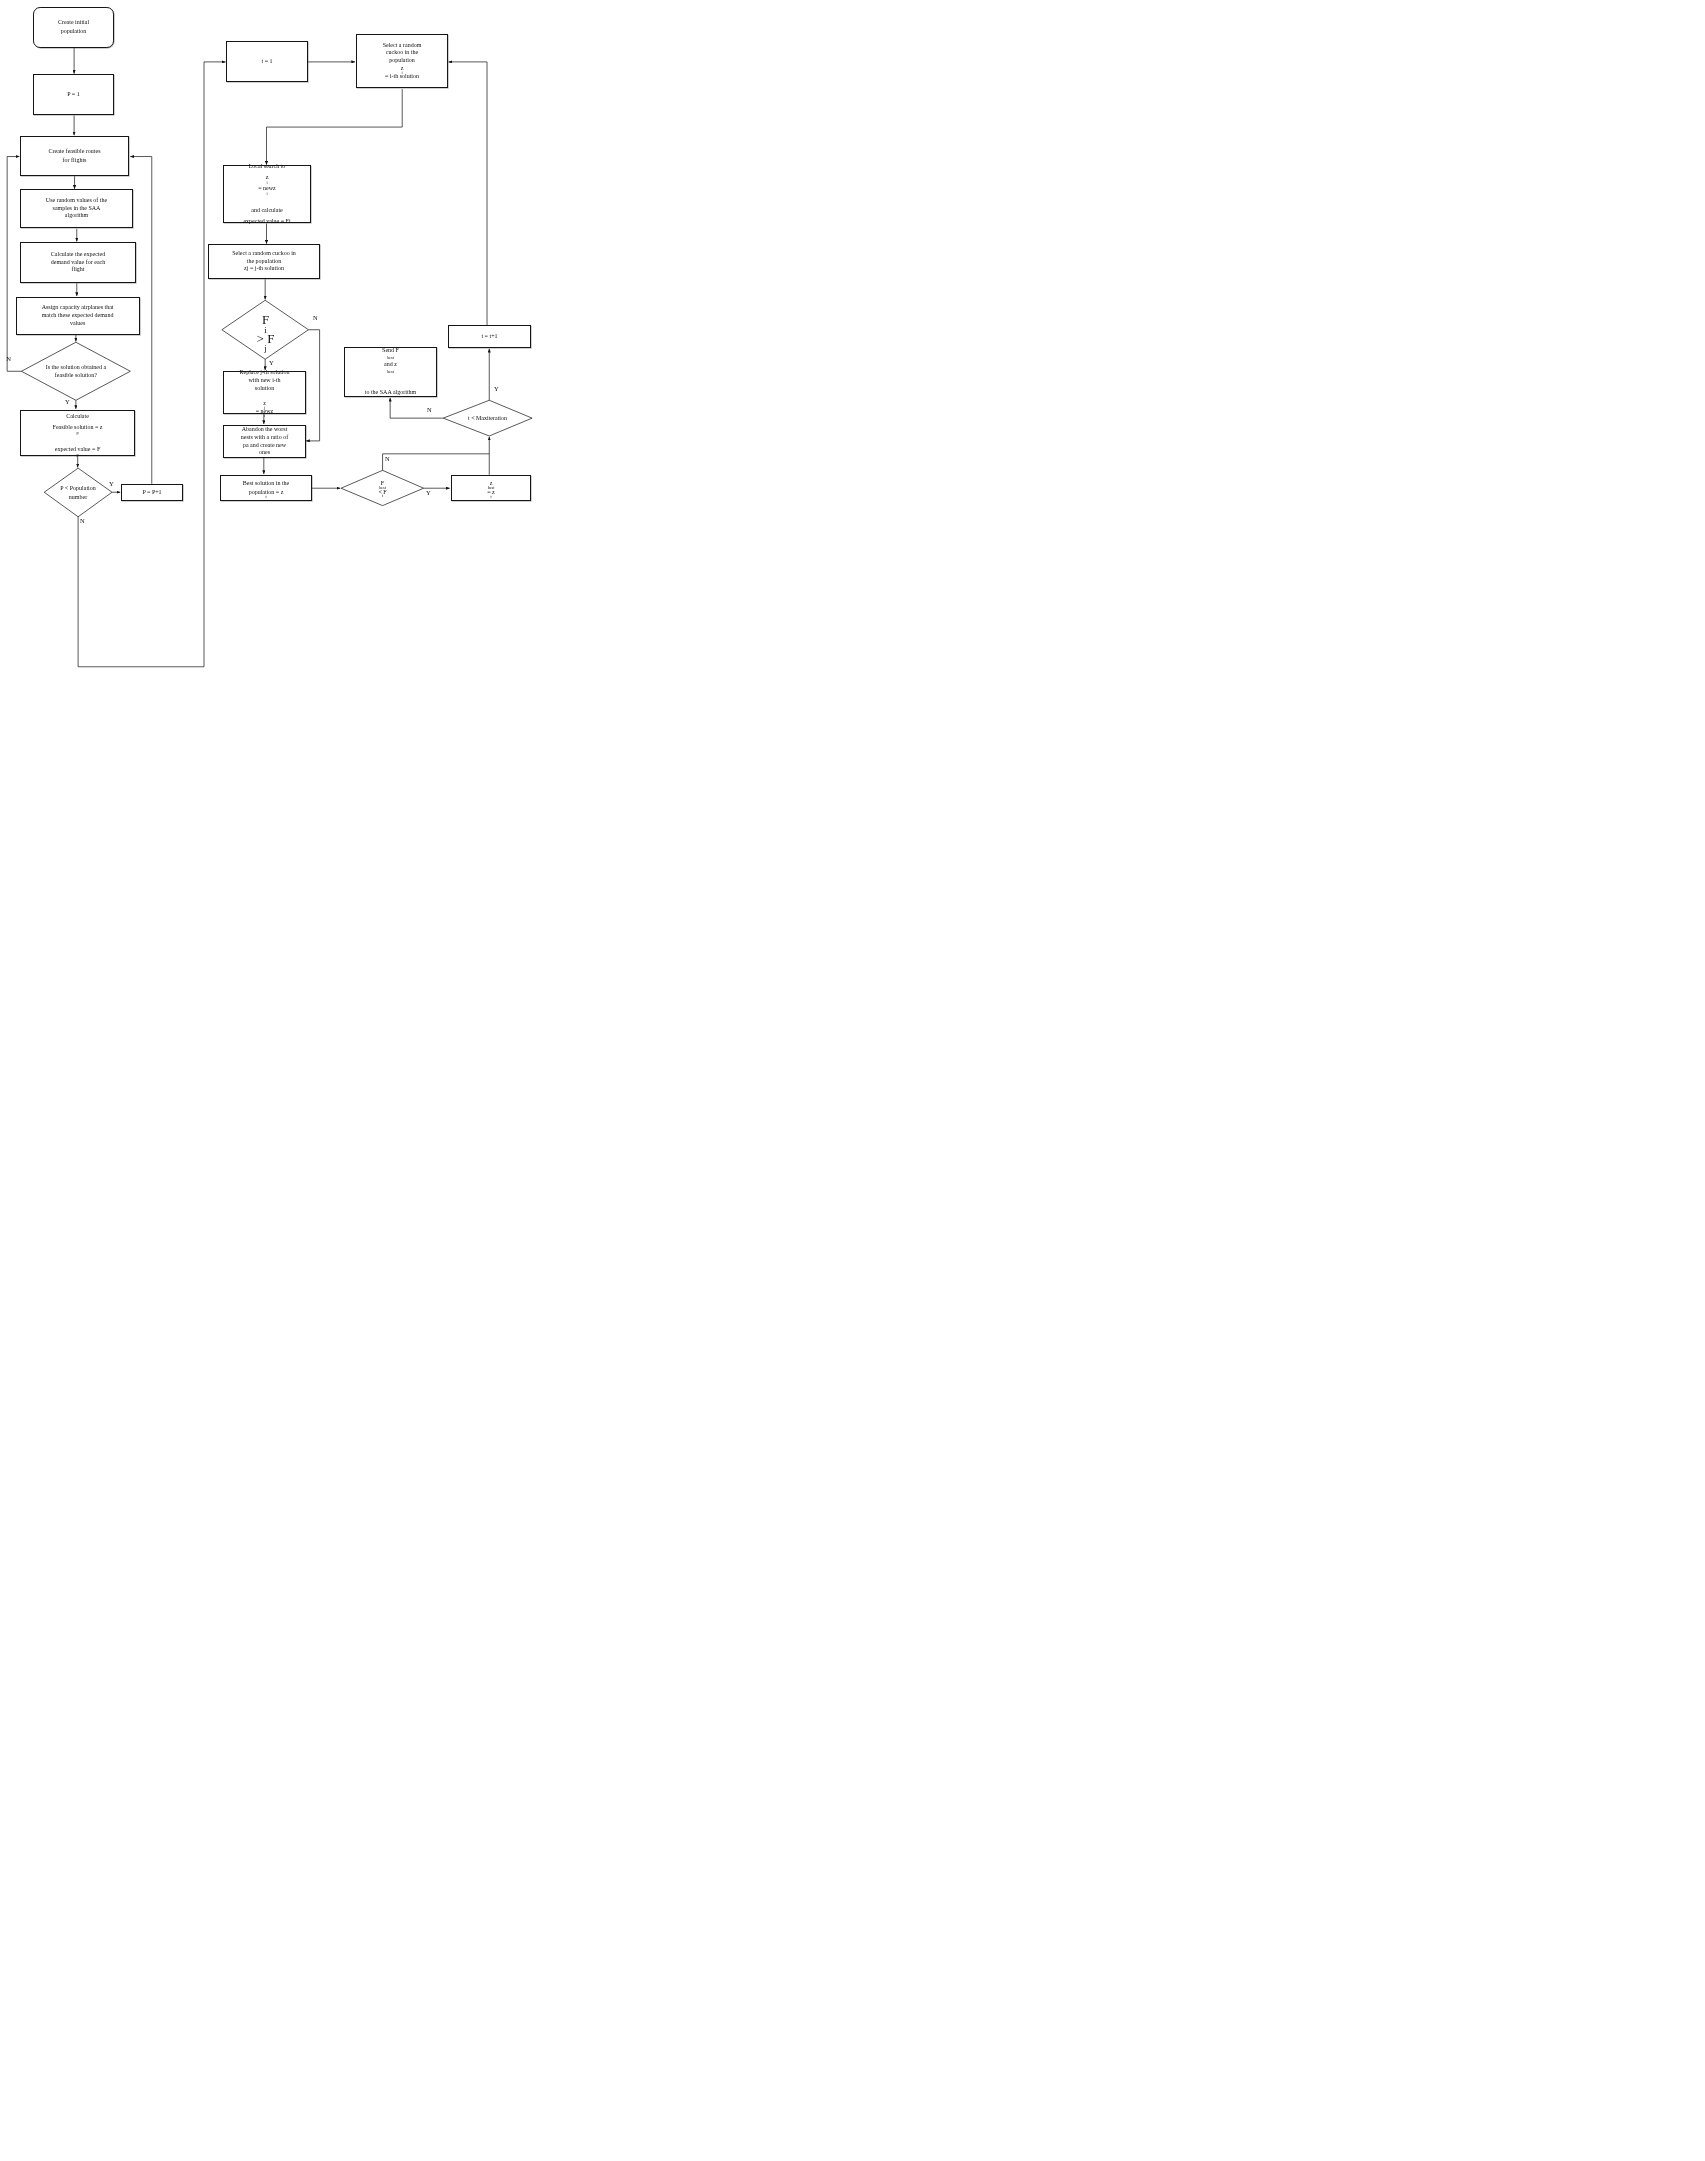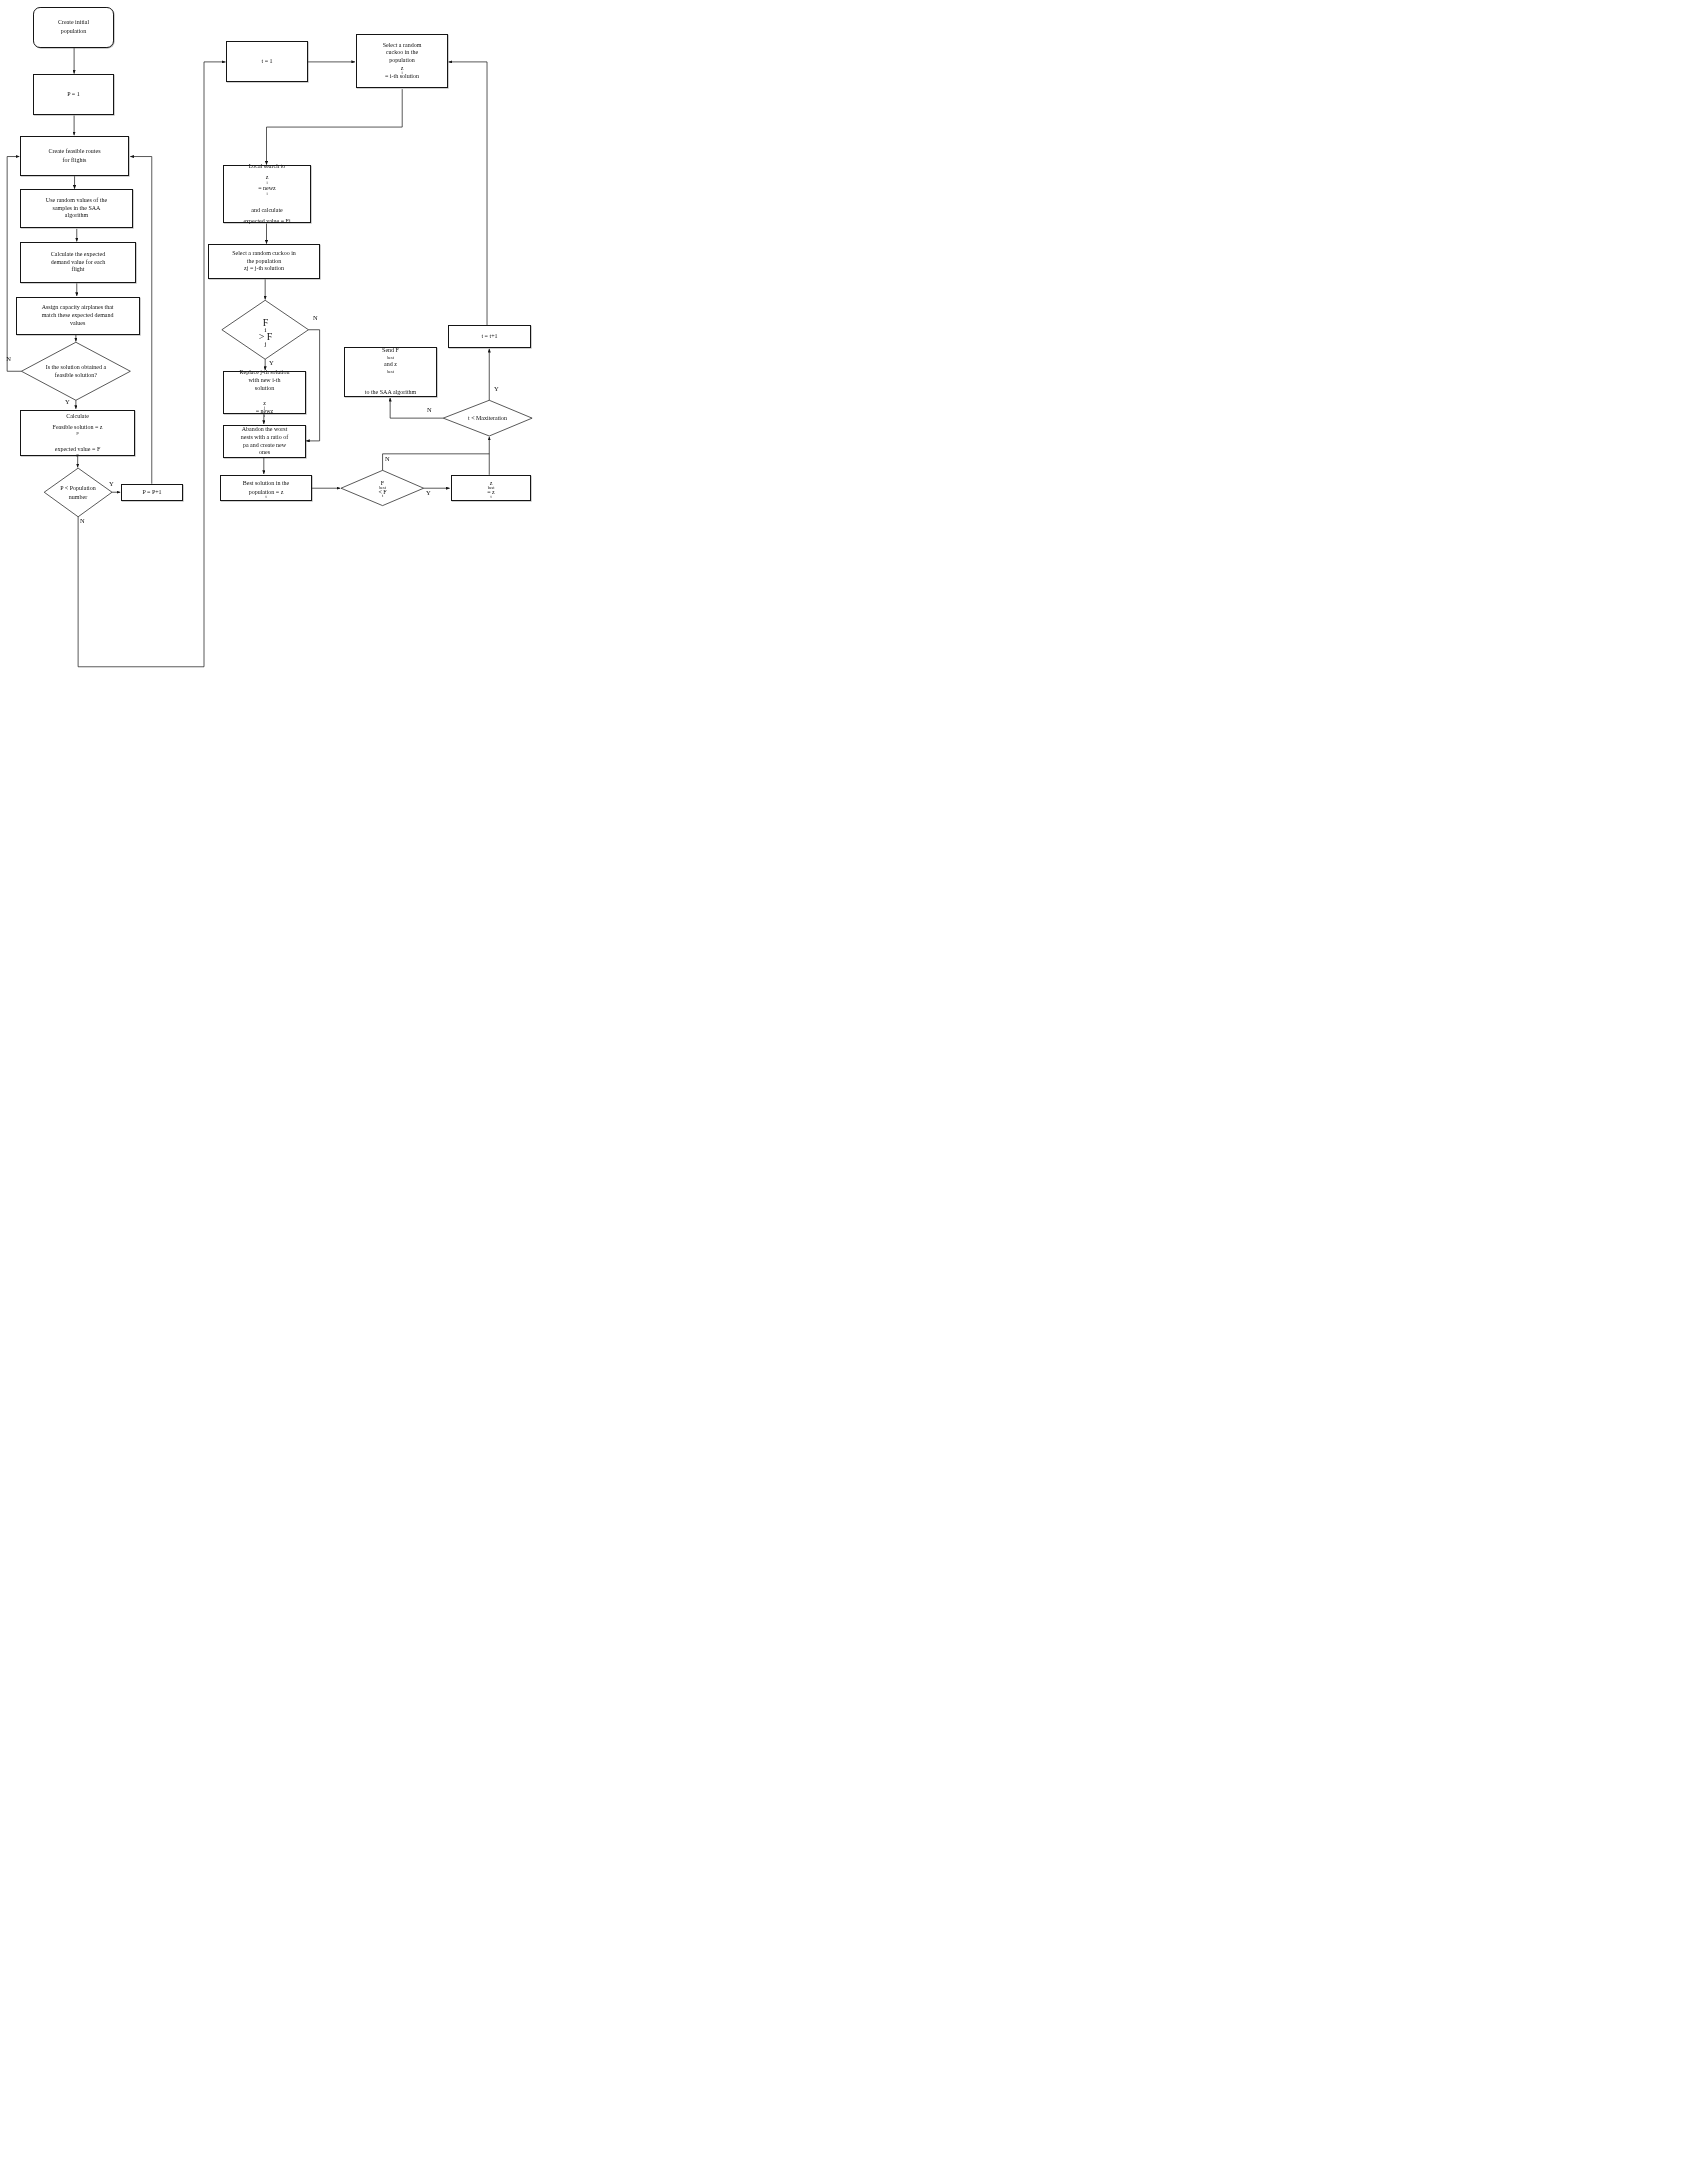--- a/index.html
+++ b/index.html
@@ -28,21 +28,21 @@
     position:absolute;box-sizing:border-box;
     display:flex;flex-direction:column;justify-content:center;
     text-align:center;font-size:6px;line-height:1.4;
     background:transparent;border:none;box-shadow:none;
   }
   .lh-tight{line-height:1.3;}
   .lh-air{line-height:1.85;}
   .lh-wide{line-height:1.8;}
   .lh-send{line-height:2.3;}
   .lh-replace{line-height:1.32;}
-  .big{font-size:10px;}
+  .big{font-size:13px;}
   sub{font-size:.7em;line-height:0;}
   .edge-label{
     position:absolute;font-size:6.5px;line-height:1;color:#111;
     background:transparent;
   }
 </style>
 </head>
 <body>
 
 <div id="canvas">

